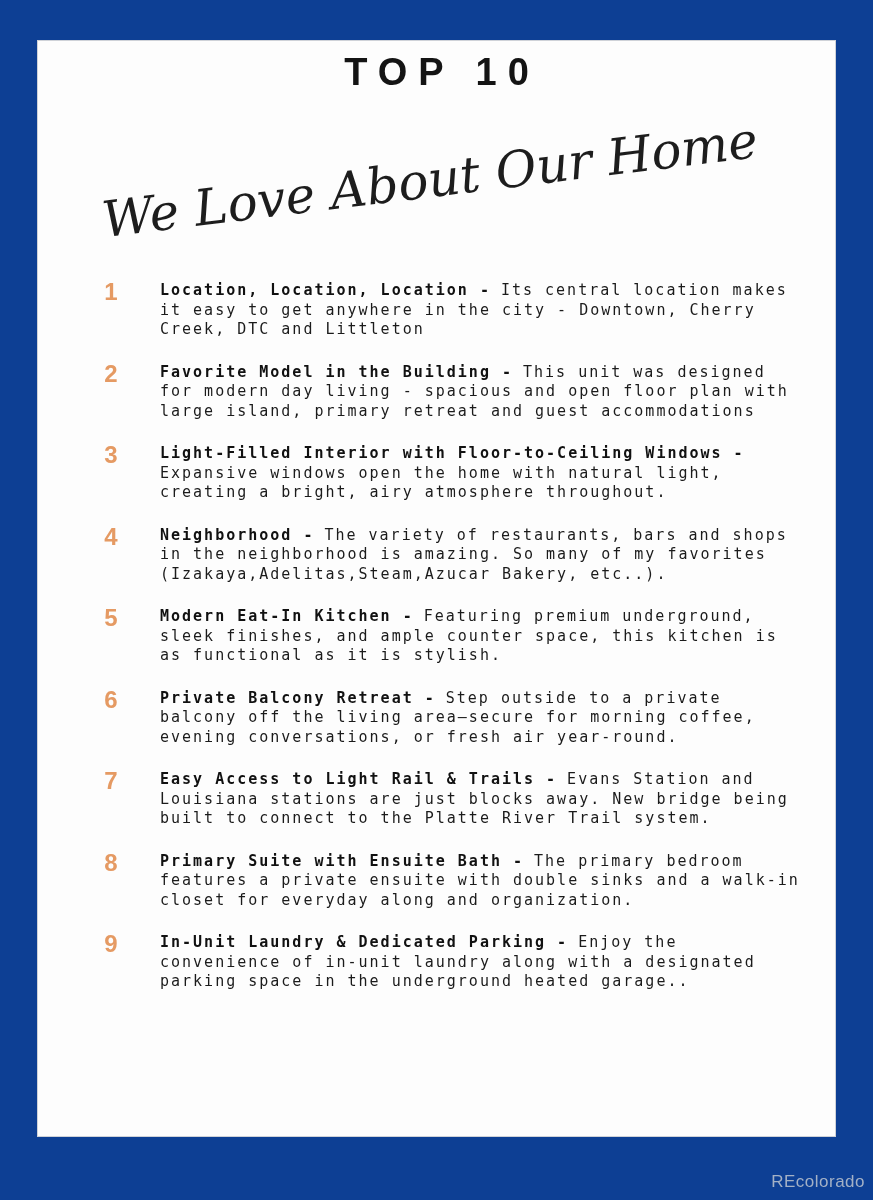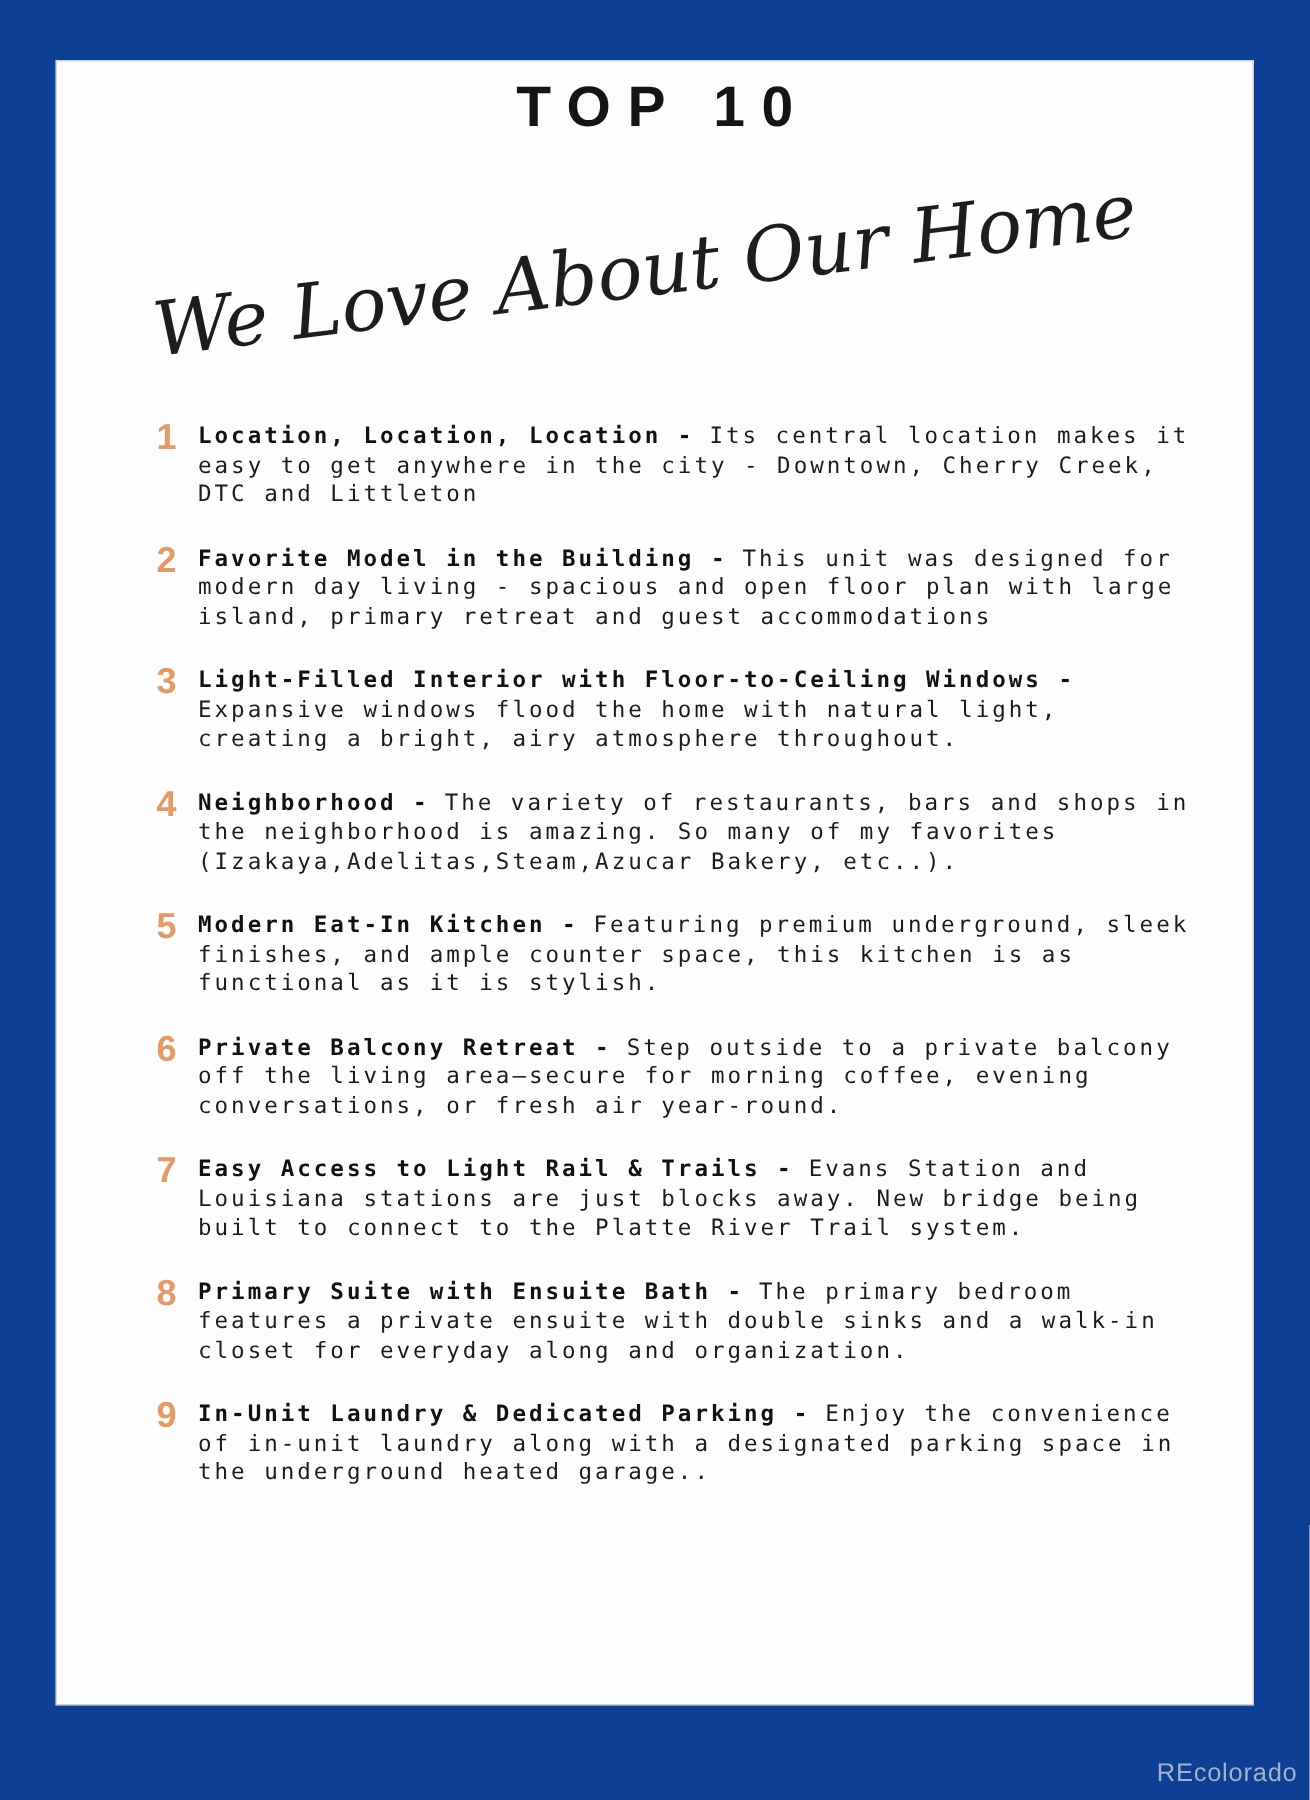--- a/index.html
+++ b/index.html
@@ -64,21 +64,21 @@
     text-align:center;
     font-family:"Liberation Sans", sans-serif;
     font-weight:700;
     font-size:24px;
     line-height:21px;
     color:var(--orange);
     letter-spacing:0;
   }
   .item-text{
     flex:1;
-    margin-left:4px;
+    margin-left:32px;
     font-size:15px;
     line-height:19.5px;
     letter-spacing:2px;
     color:var(--ink);
   }
   .item-title{
     font-weight:700;
     color:#111;
     margin-right:10px;
   }
@@ -108,21 +108,21 @@
     <p class="item-text"><b class="item-title">Location, Location, Location -</b><span class="item-desc">Its central location makes it easy to get anywhere in the city - Downtown, Cherry Creek, DTC and Littleton</span></p>
   </div>
 
   <div class="list-item">
     <div class="item-number">2</div>
     <p class="item-text"><b class="item-title">Favorite Model in the Building -</b><span class="item-desc">This unit was designed for modern day living - spacious and open floor plan with large island, primary retreat and guest accommodations</span></p>
   </div>
 
   <div class="list-item">
     <div class="item-number">3</div>
-    <p class="item-text"><b class="item-title">Light-Filled Interior with Floor-to-Ceiling Windows -</b><span class="item-desc">Expansive windows flood the home with natural light, creating a bright, airy atmosphere throughout.</span></p>
+    <p class="item-text"><b class="item-title">Light-Filled Interior with Floor-to-Ceiling Windows -</b><span class="item-desc">Expansive windows open the home with natural light, creating a bright, airy atmosphere throughout.</span></p>
   </div>
 
   <div class="list-item">
     <div class="item-number">4</div>
     <p class="item-text"><b class="item-title">Neighborhood -</b><span class="item-desc">The variety of restaurants, bars and shops in the neighborhood is amazing. So many of my favorites (Izakaya,Adelitas,Steam,Azucar Bakery, etc..).</span></p>
   </div>
 
   <div class="list-item">
     <div class="item-number">5</div>
     <p class="item-text"><b class="item-title">Modern Eat-In Kitchen -</b><span class="item-desc">Featuring premium underground, sleek finishes, and ample counter space, this kitchen is as functional as it is stylish.</span></p>

